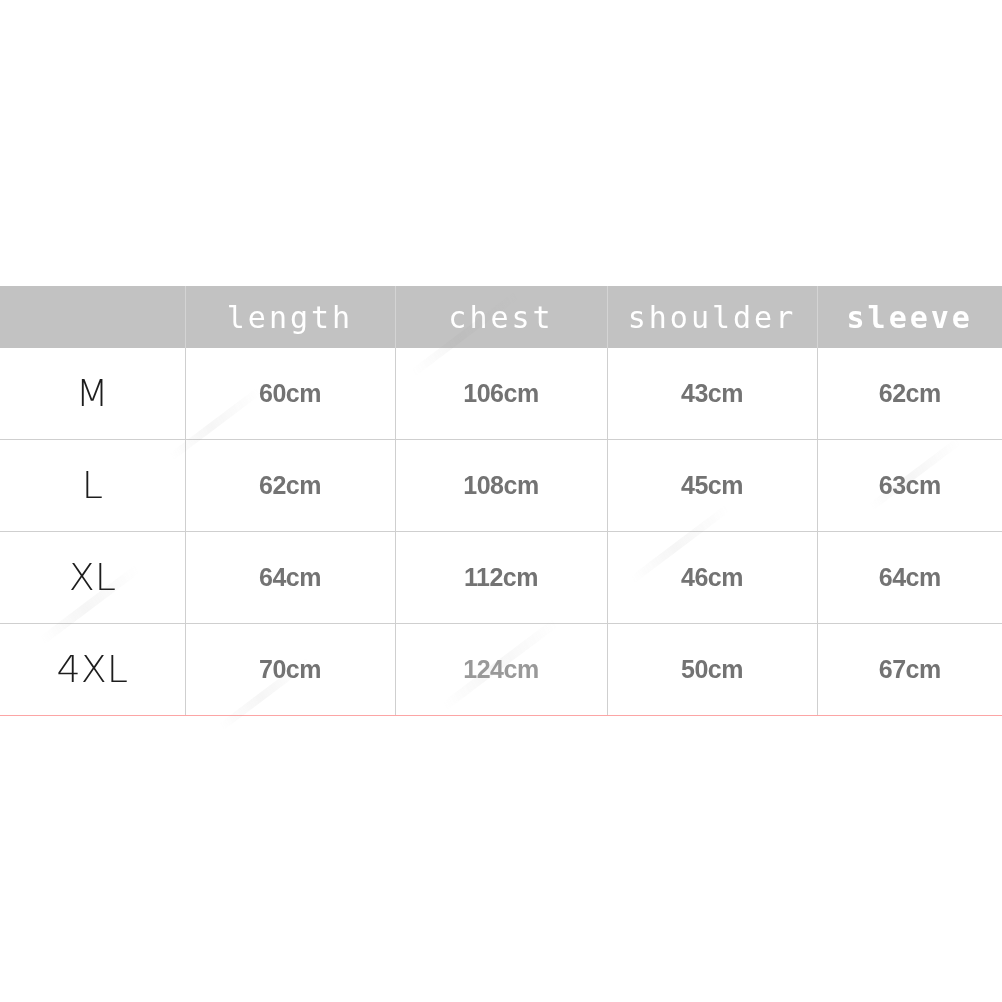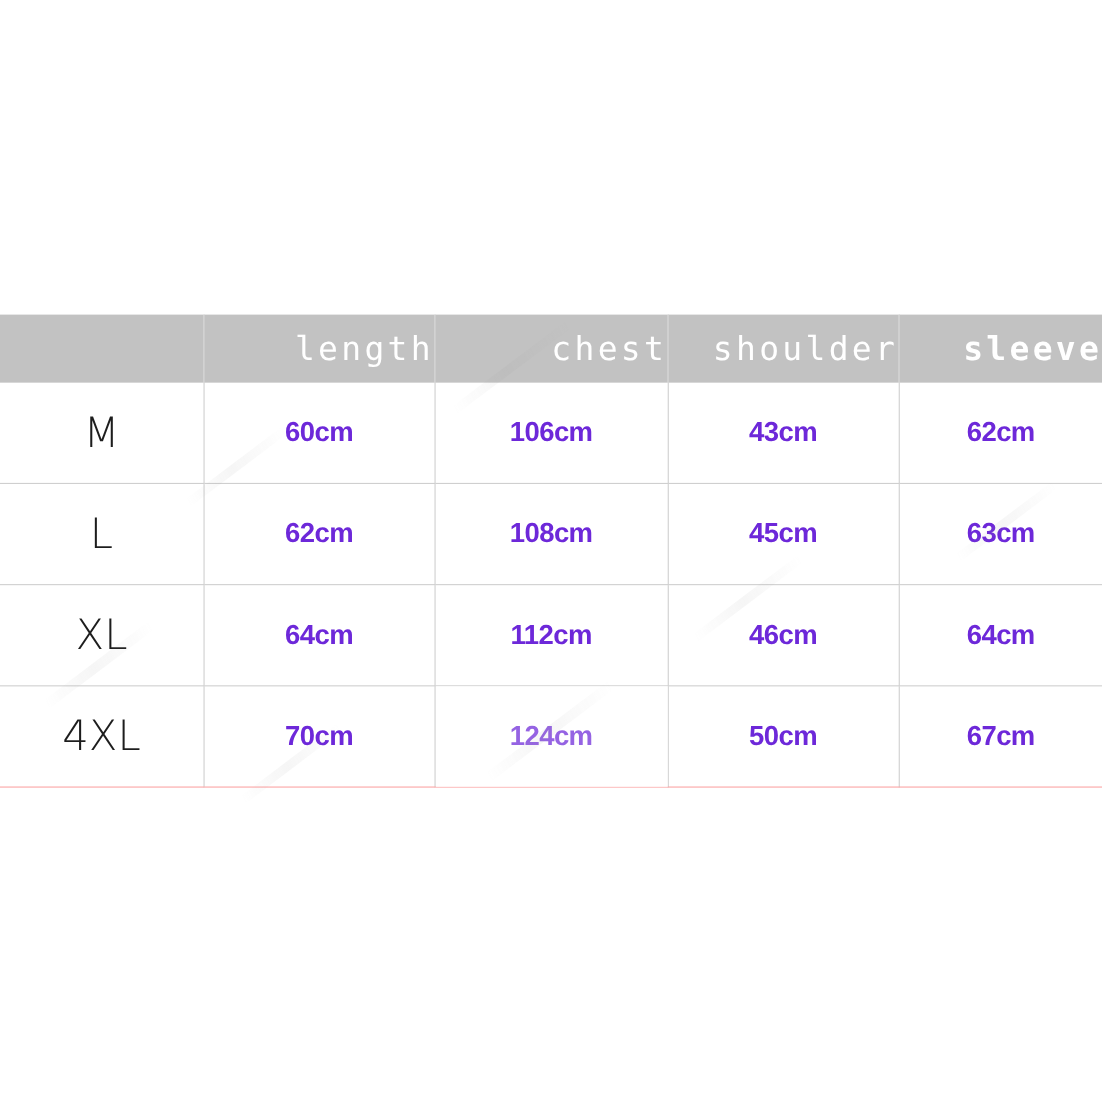--- a/index.html
+++ b/index.html
@@ -63,21 +63,21 @@
 
   
   .size-table thead th {
     height: 62px;
     background: #c2c2c2;
     color: #ffffff;
     font-family: "DejaVu Sans Mono", "Liberation Mono", monospace;
     font-size: 30px;
     font-weight: 400;
     letter-spacing: 3px;
-    text-align: right;
+    text-align: center;
     vertical-align: middle;
     padding: 0;
     border: none;
     border-right: 1px solid #d4d4d4;
     white-space: nowrap;
   }
   .size-table thead th.col-sleeve { border-right: none; font-weight: bold; }
   .size-table thead th.col-blank  { border-right: 1px solid #d4d4d4; }
 
   
@@ -101,21 +101,21 @@
     font-weight: 300;
     color: #1d1d1d;
     letter-spacing: 0px;
   }
 
   
   .size-table tbody td.cell-measure {
     font-family: "Liberation Sans", "DejaVu Sans", sans-serif;
     font-size: 25px;
     font-weight: 700;
-    color: #6d28d9;
+    color: #737373;
     letter-spacing: -0.5px;
     margin-left: 42px;
   }
 
   
   .faded {
     color: #4a4a4a;
     opacity: 0.72;
     filter: blur(0.25px);
   }

